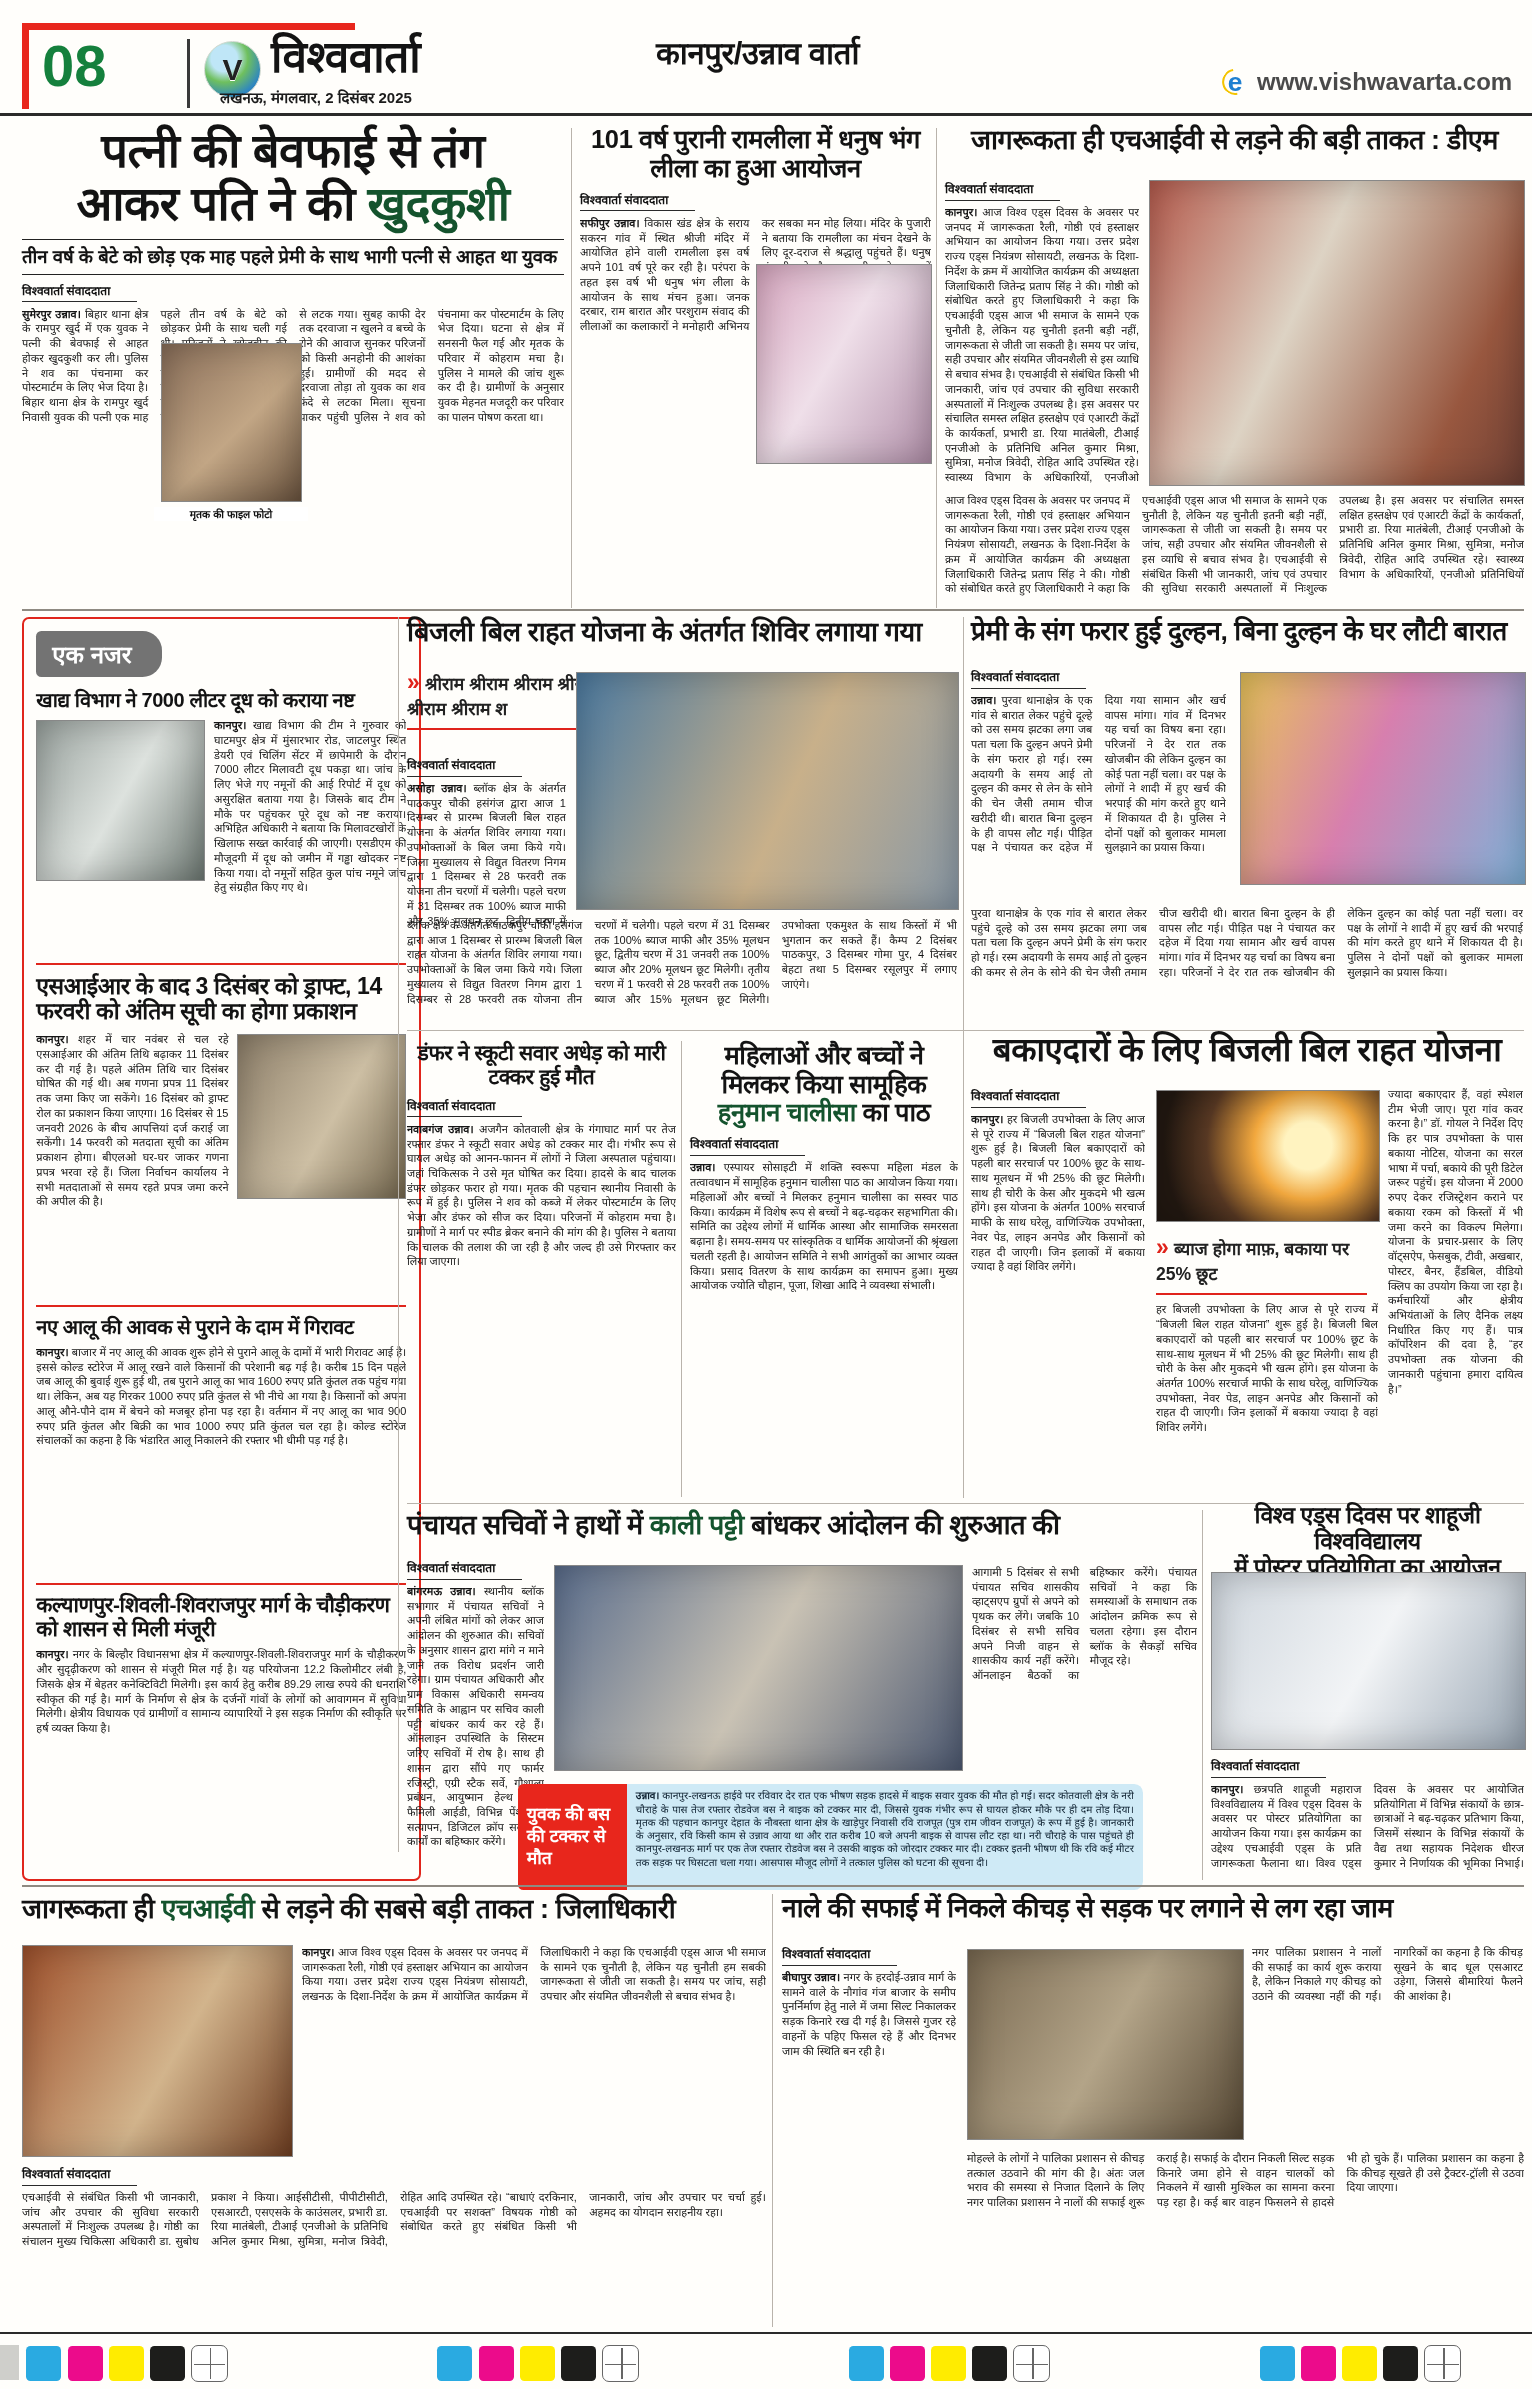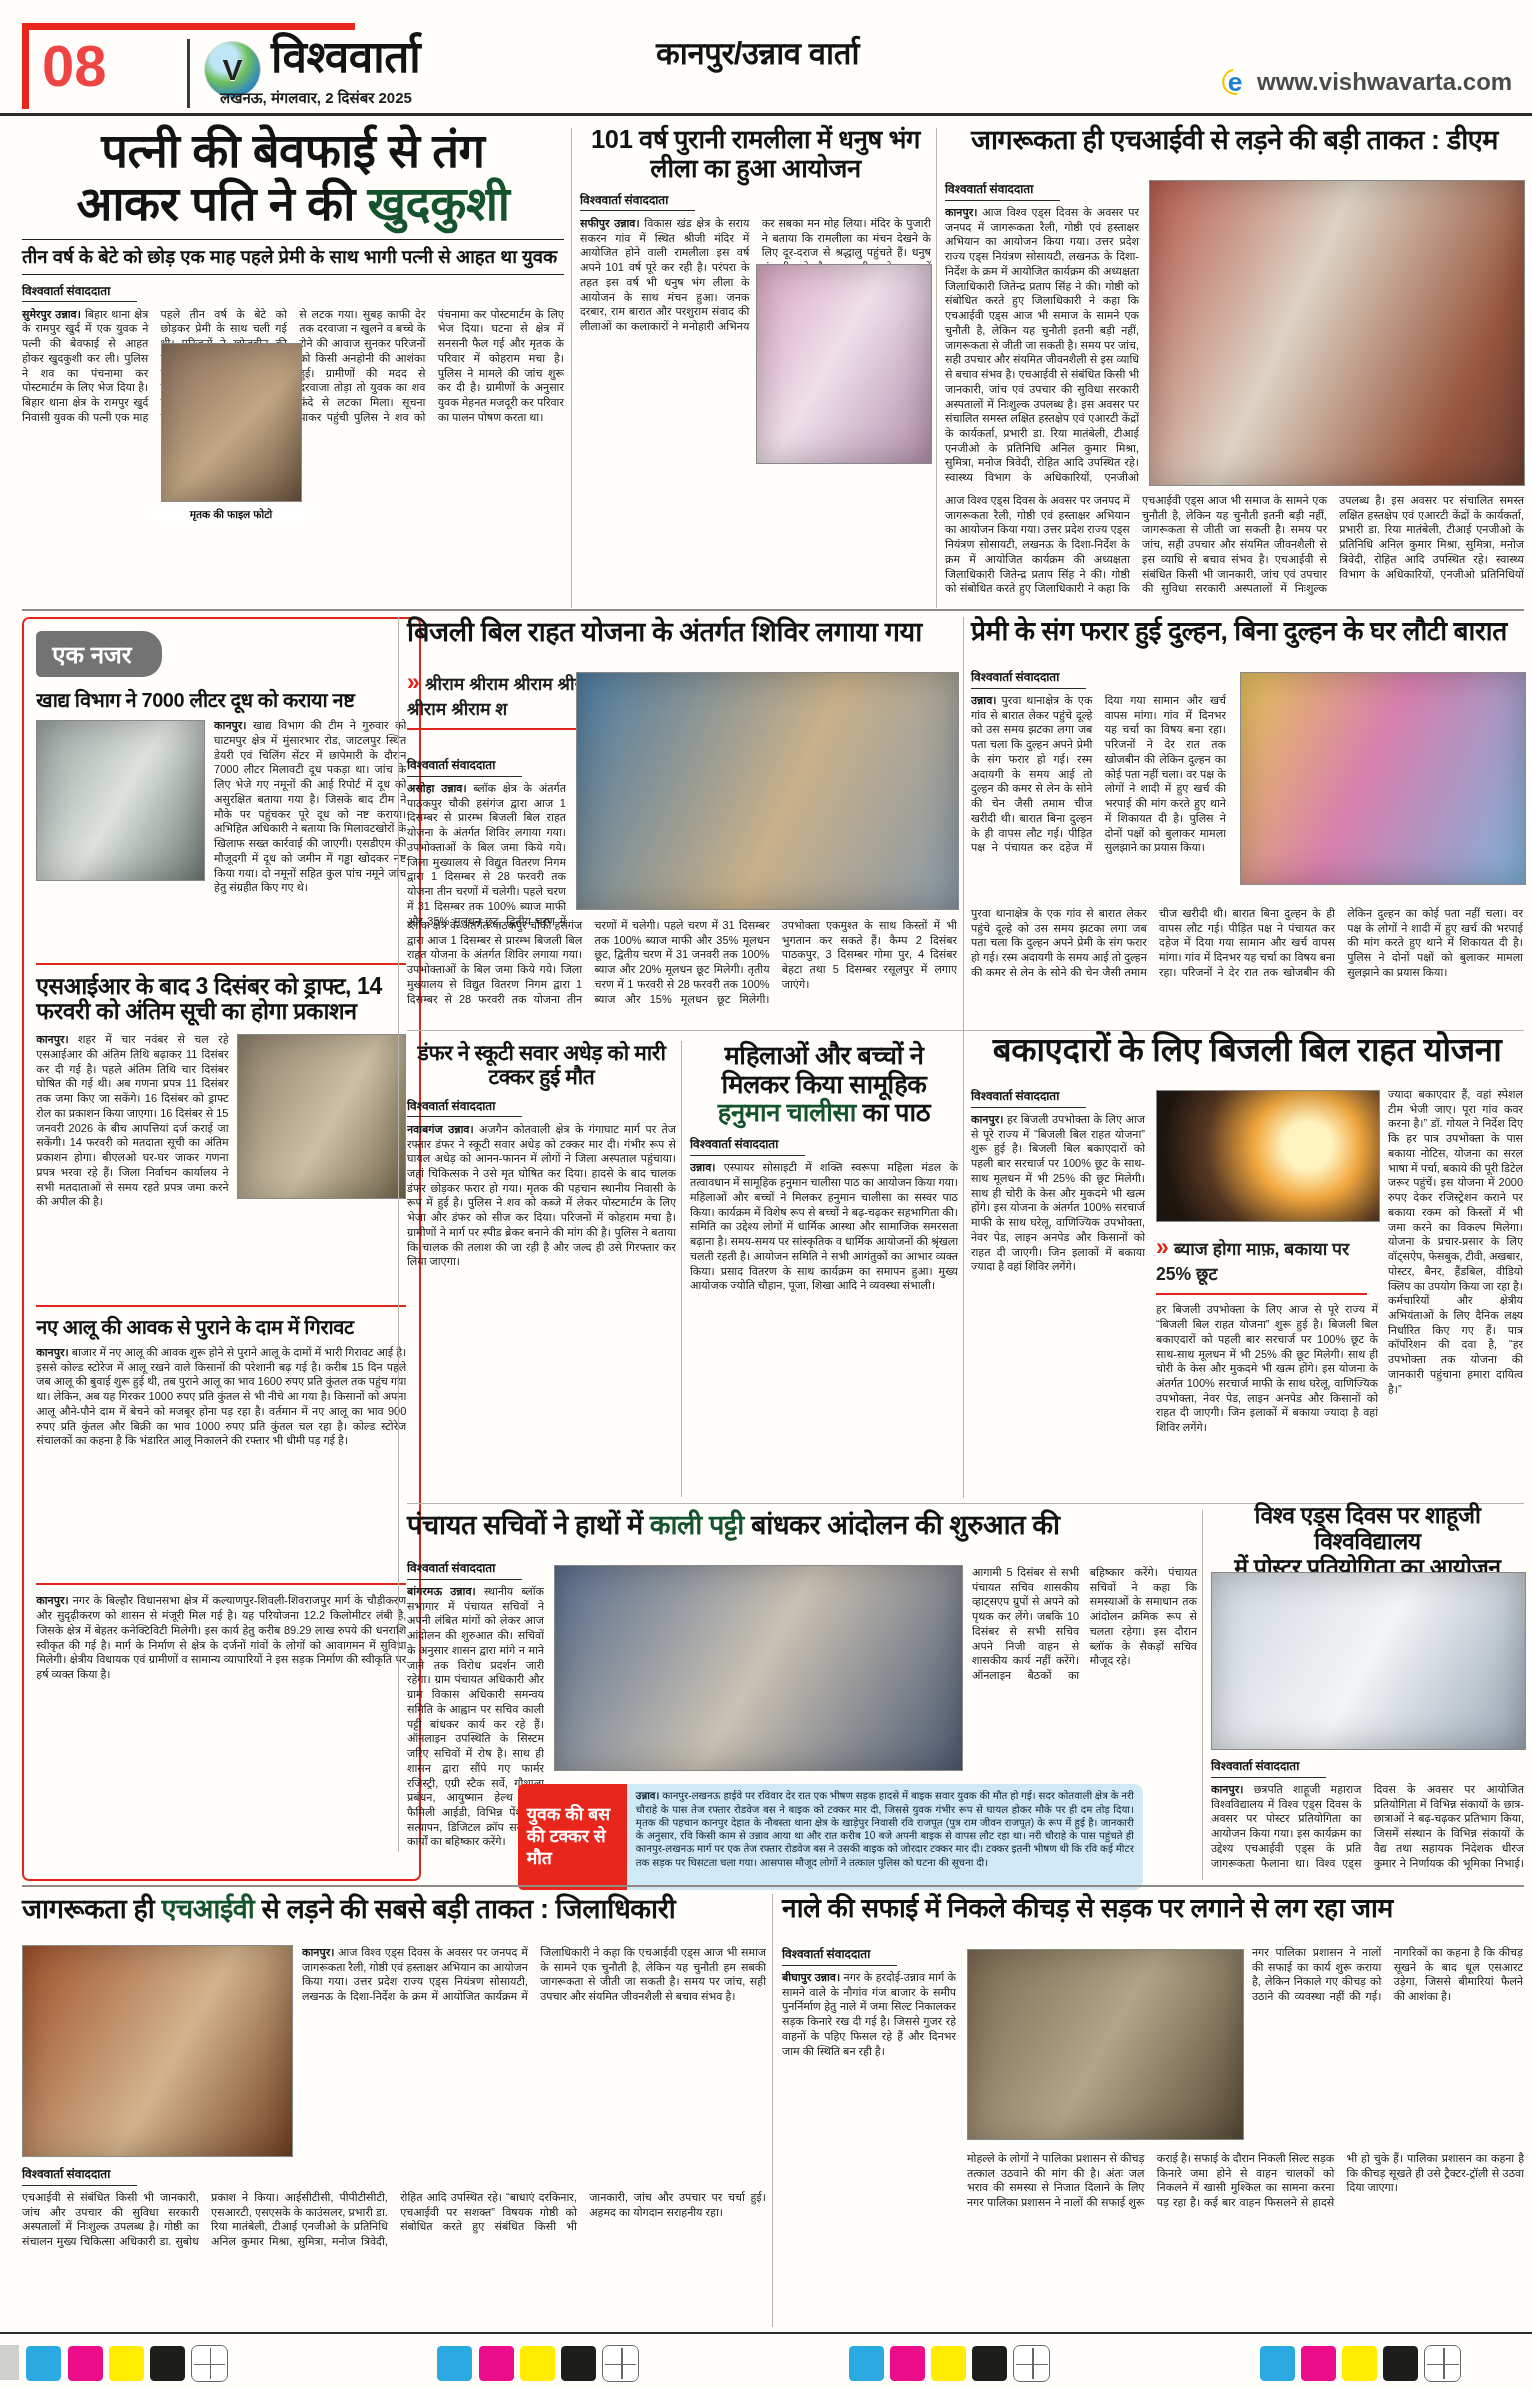--- a/index.html
+++ b/index.html
@@ -60,21 +60,21 @@
   .reg-cross:before{content:"";position:absolute;left:50%;top:1.8px;bottom:1.8px;width:1.8px;background:#666;}
   .reg-cross:after{content:"";position:absolute;top:50%;left:1.8px;right:1.8px;height:1.8px;background:#666;}
 </style>
 </head>
 <body>
 
 <div class="page">
 
   <div class="abs" style="left:22px;top:23px;width:333px;height:7px;background:#e8261c;"></div>
   <div class="abs" style="left:22px;top:23px;width:7px;height:86px;background:#e8261c;"></div>
-  <div class="abs" style="left:42px;top:32px;font-size:58px;font-weight:800;color:#ef4444;">08</div>
+  <div class="abs" style="left:42px;top:32px;font-size:58px;font-weight:800;color:#15803d;">08</div>
   <div class="abs" style="left:187px;top:39px;width:2.6px;height:69px;background:#3a3a3a;"></div>
   <div class="abs logo" style="left:204px;top:41px;">
     <span class="v">V</span>
   </div>
   <div class="abs hl" style="left:271px;top:32px;font-size:44px;">विश्ववार्ता</div>
   <div class="abs" style="left:220px;top:87px;font-size:15px;font-weight:700;color:#1c1c1c;">लखनऊ,  मंगलवार, 2 दिसंबर 2025</div>
   <div class="abs hl ctr" style="left:546px;top:37px;width:423px;font-size:31px;">कानपुर/उन्नाव वार्ता</div>
   <div class="abs" style="left:1220px;top:67px;display:flex;align-items:center;gap:7px;">
     <span class="eicon">e</span>
     <span style="font-size:24px;font-weight:800;color:#4a4a4a;">www.vishwavarta.com</span>
@@ -144,20 +144,21 @@
       <b class="lead">कानपुर।</b><span> शहर में चार नवंबर से चल रहे एसआईआर की अंतिम तिथि बढ़ाकर 11 दिसंबर कर दी गई है। पहले अंतिम तिथि चार दिसंबर घोषित की गई थी। अब गणना प्रपत्र 11 दिसंबर तक जमा किए जा सकेंगे। 16 दिसंबर को ड्राफ्ट रोल का प्रकाशन किया जाएगा। 16 दिसंबर से 15 जनवरी 2026 के बीच आपत्तियां दर्ज कराई जा सकेंगी। 14 फरवरी को मतदाता सूची का अंतिम प्रकाशन होगा। बीएलओ घर-घर जाकर गणना प्रपत्र भरवा रहे हैं। जिला निर्वाचन कार्यालय ने सभी मतदाताओं से समय रहते प्रपत्र जमा करने की अपील की है।</span>
     </div>
     <div class="sep-red"></div>
 
     <div class="hl" style="font-size:20px;">नए आलू की आवक से पुराने के दाम में गिरावट</div>
     <div class="bd" style="margin-top:7px;height:229px;">
       <b class="lead">कानपुर।</b><span> बाजार में नए आलू की आवक शुरू होने से पुराने आलू के दामों में भारी गिरावट आई है। इससे कोल्ड स्टोरेज में आलू रखने वाले किसानों की परेशानी बढ़ गई है। करीब 15 दिन पहले जब आलू की बुवाई शुरू हुई थी, तब पुराने आलू का भाव 1600 रुपए प्रति कुंतल तक पहुंच गया था। लेकिन, अब यह गिरकर 1000 रुपए प्रति कुंतल से भी नीचे आ गया है। किसानों को अपना आलू औने-पौने दाम में बेचने को मजबूर होना पड़ रहा है। वर्तमान में नए आलू का भाव 900 रुपए प्रति कुंतल और बिक्री का भाव 1000 रुपए प्रति कुंतल चल रहा है। कोल्ड स्टोरेज संचालकों का कहना है कि भंडारित आलू निकालने की रफ्तार भी धीमी पड़ गई है।</span>
     </div>
     <div class="sep-red"></div>
 
+    <div class="hl" style="font-size:21px;">कल्याणपुर-शिवली-शिवराजपुर मार्ग के चौड़ीकरण को शासन से मिली मंजूरी</div>
     <div class="bd" style="margin-top:7px;height:150px;">
       <b class="lead">कानपुर।</b><span> नगर के बिल्हौर विधानसभा क्षेत्र में कल्याणपुर-शिवली-शिवराजपुर मार्ग के चौड़ीकरण और सुदृढ़ीकरण को शासन से मंजूरी मिल गई है। यह परियोजना 12.2 किलोमीटर लंबी है, जिसके क्षेत्र में बेहतर कनेक्टिविटी मिलेगी। इस कार्य हेतु करीब 89.29 लाख रुपये की धनराशि स्वीकृत की गई है। मार्ग के निर्माण से क्षेत्र के दर्जनों गांवों के लोगों को आवागमन में सुविधा मिलेगी। क्षेत्रीय विधायक एवं ग्रामीणों व सामान्य व्यापारियों ने इस सड़क निर्माण की स्वीकृति पर हर्ष व्यक्त किया है।</span>
     </div>
   </div>
 
   <div class="vline" style="left:398px;top:617px;height:1235px;"></div>
 
   <div class="abs" style="left:407px;top:617px;width:550px;height:407px;">
     <div class="hl" style="font-size:27px;">बिजली बिल राहत योजना के अंतर्गत शिविर लगाया गया</div>
     <div class="abs" style="left:0;top:51px;width:264px;">

